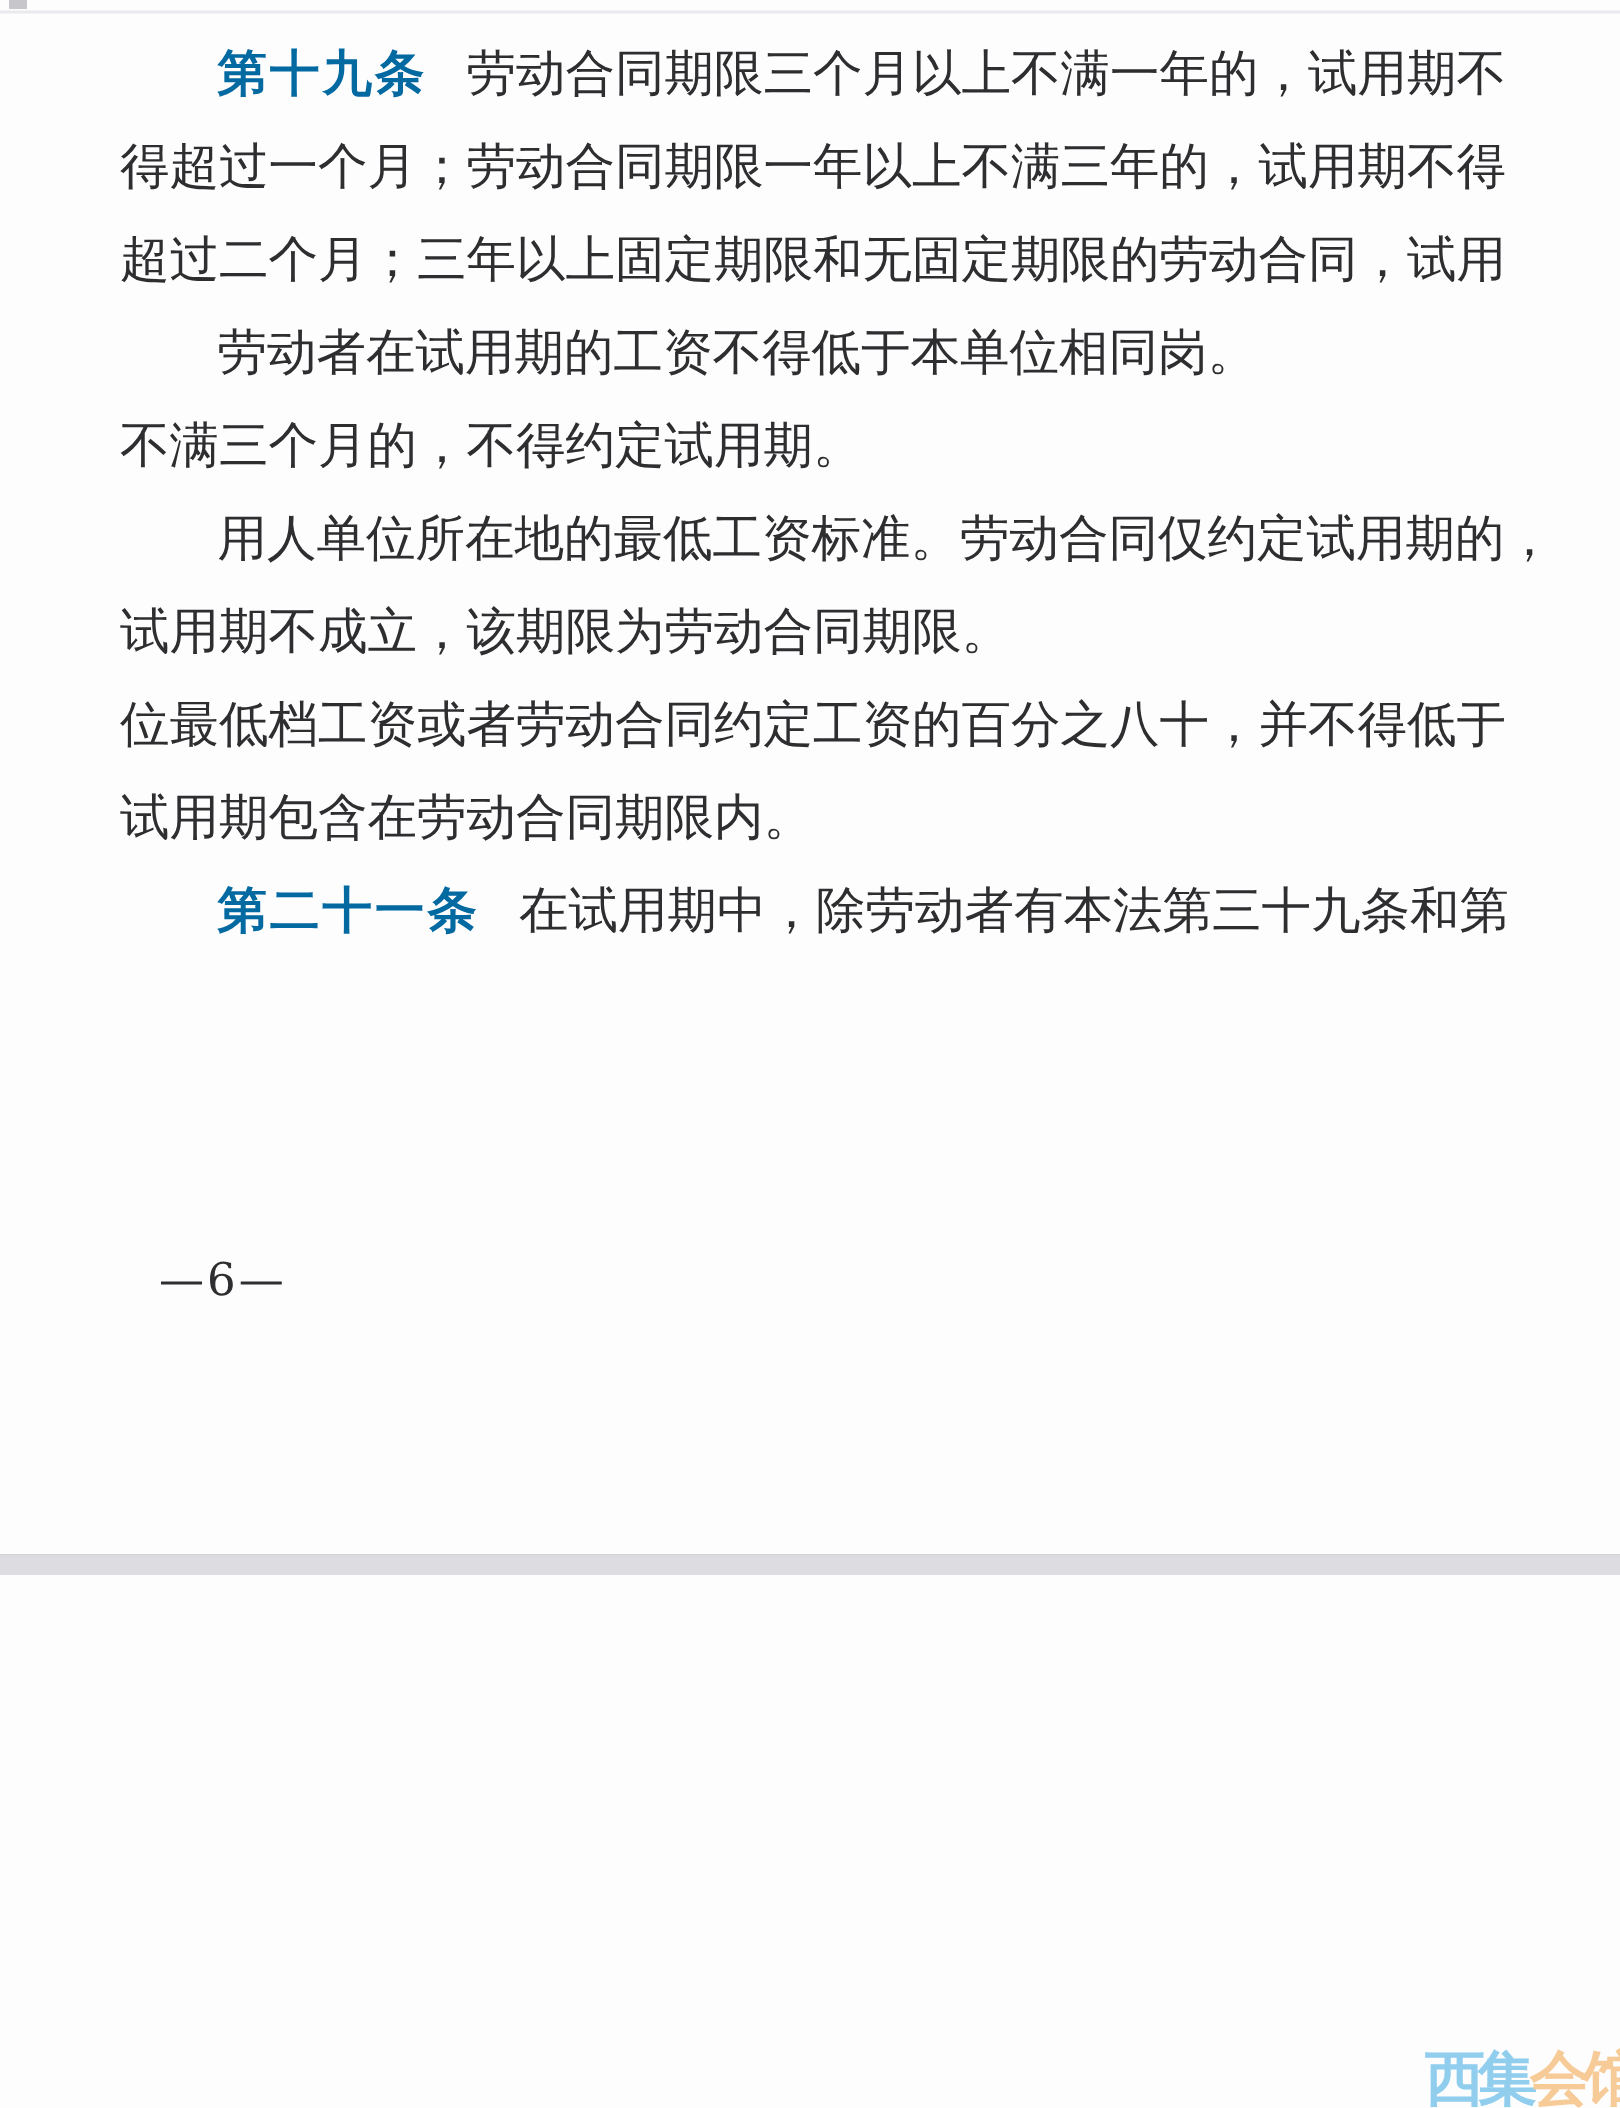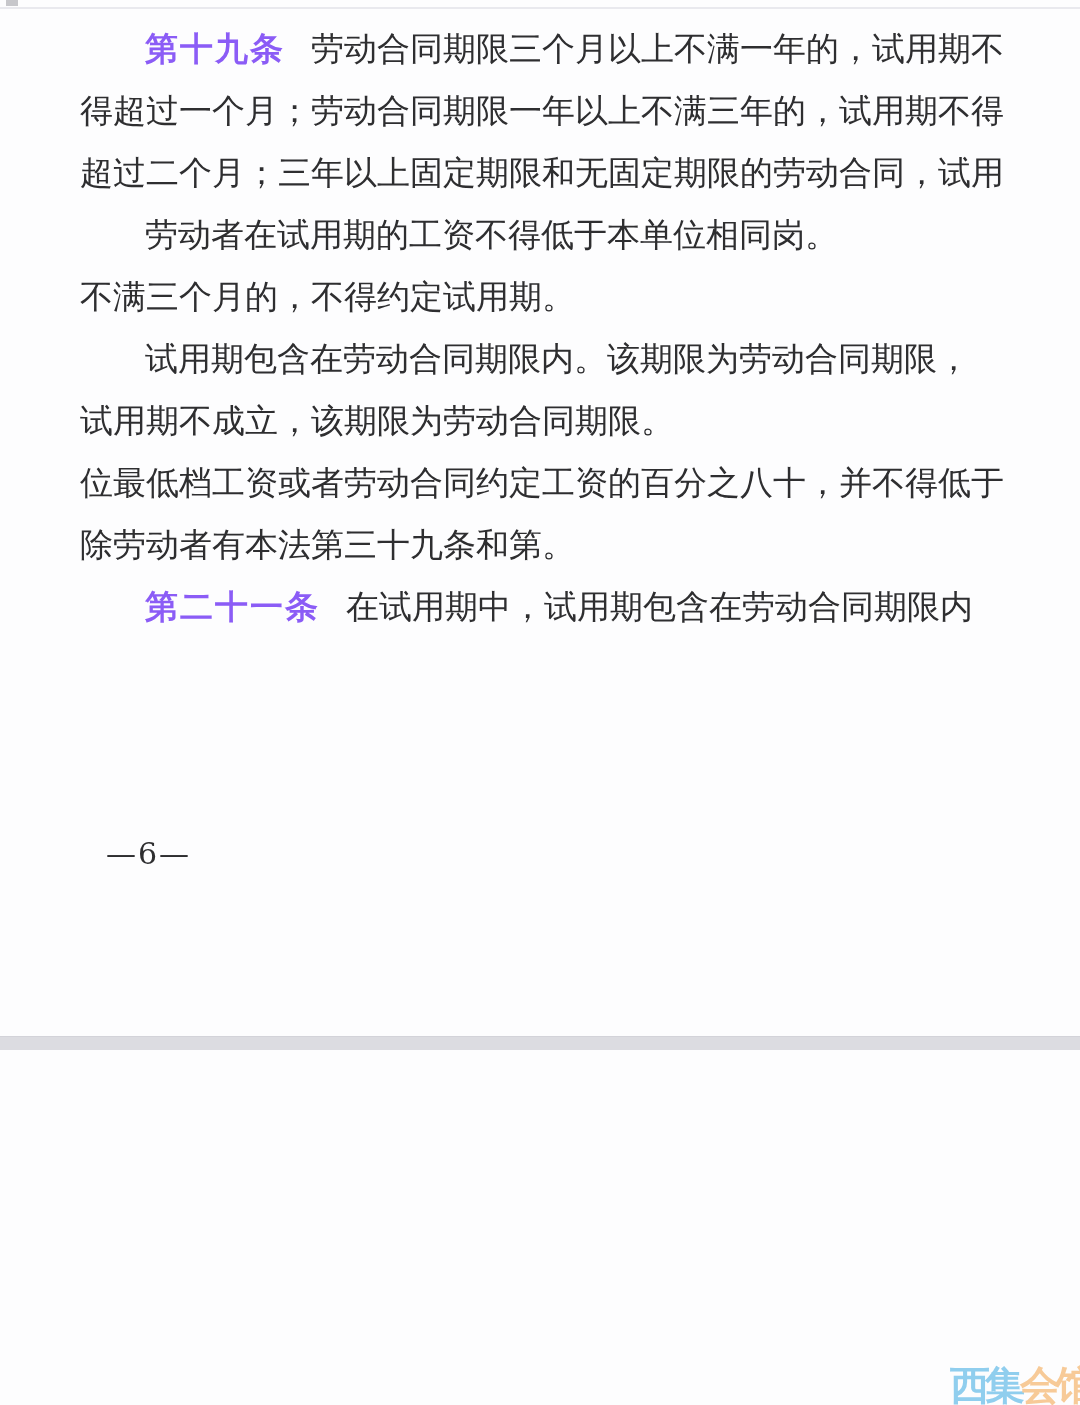--- a/index.html
+++ b/index.html
@@ -43,21 +43,21 @@
     font-size: 33px;
     line-height: 62px;
     white-space: nowrap;
   }
   #page1-lines { left: 80px; top: 18px; width: 960px; }
   .line { height: 62px; }
   .line.indent { padding-left: 65px; }
   .article-heading {
     font-family: "Liberation Sans", sans-serif;
     font-weight: 700;
-    color: #8b5cf6;
+    color: #0369a1;
     letter-spacing: 2px;
     margin-right: 26px;
   }
   .page-number {
     position: absolute;
     left: 106px;
     top: 836px;
     font-size: 30px;
     color: #2e2e30;
     letter-spacing: 2px;
@@ -91,25 +91,25 @@
   <div class="top-edge-line"></div>
   <div class="top-left-artifact"></div>
 
   <div class="page" style="top:0; height:1036px;">
     <div class="textblock" id="page1-lines">
         <div class="line indent"><span class="article-heading">第十九条</span><span>劳动合同期限三个月以上不满一年的，试用期不</span></div>
         <div class="line"><span>得超过一个月；劳动合同期限一年以上不满三年的，试用期不得</span></div>
         <div class="line"><span>超过二个月；三年以上固定期限和无固定期限的劳动合同，试用</span></div>
         <div class="line indent"><span>劳动者在试用期的工资不得低于本单位相同岗。</span></div>
         <div class="line"><span>不满三个月的，不得约定试用期。</span></div>
-        <div class="line indent"><span>试用期包含在劳动合同期限内。该期限为劳动合同期限，</span></div>
+        <div class="line indent"><span>用人单位所在地的最低工资标准。劳动合同仅约定试用期的，</span></div>
         <div class="line"><span>试用期不成立，该期限为劳动合同期限。</span></div>
         <div class="line"><span>位最低档工资或者劳动合同约定工资的百分之八十，并不得低于</span></div>
-        <div class="line"><span>除劳动者有本法第三十九条和第。</span></div>
-        <div class="line indent"><span class="article-heading">第二十一条</span><span>在试用期中，试用期包含在劳动合同期限内</span></div>
+        <div class="line"><span>试用期包含在劳动合同期限内。</span></div>
+        <div class="line indent"><span class="article-heading">第二十一条</span><span>在试用期中，除劳动者有本法第三十九条和第</span></div>
       </div>
     <div class="page-number">—6—</div>
   </div>
 
   <div class="page-separator"></div>
 
   <div class="page" style="top:1049px; height:356px;">
     
   </div>
 

